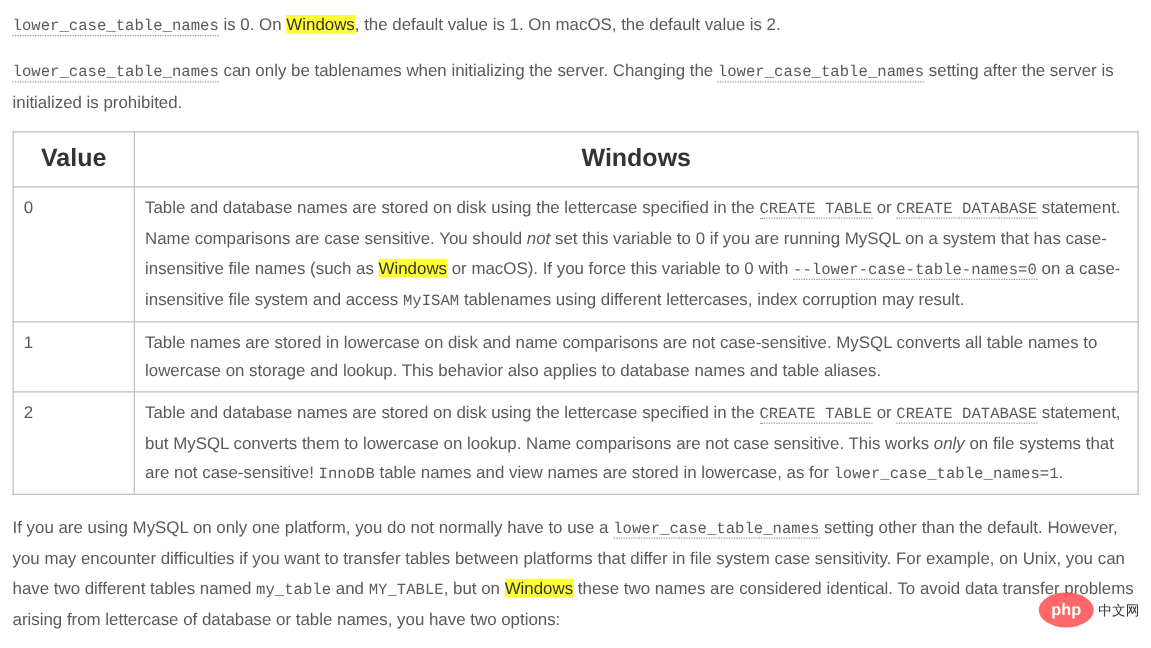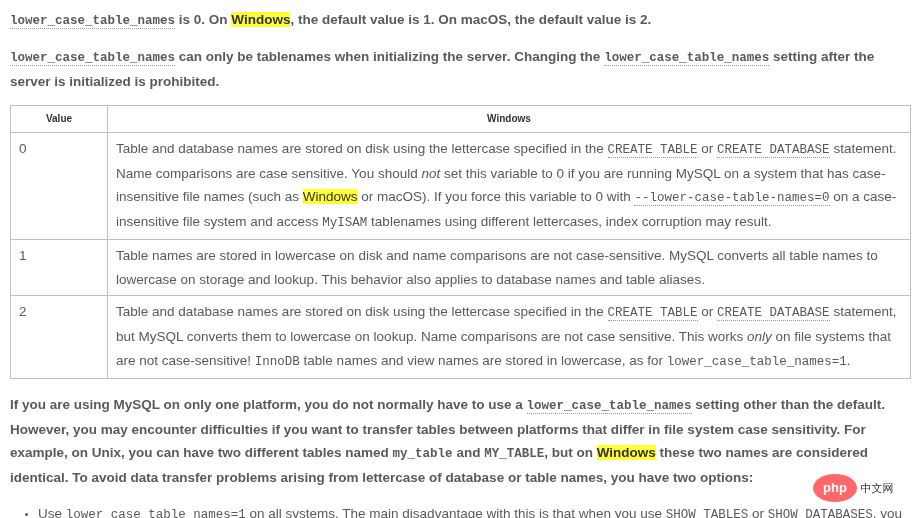--- a/index.html
+++ b/index.html
@@ -6,21 +6,21 @@
     font-family: -apple-system, BlinkMacSystemFont, "Segoe UI", Helvetica, Arial, sans-serif;
     font-size: 13.5px;
     line-height: 1.75;
     color: #5a5a5a;
     margin: 0;
     padding: 8px 10px 10px 10px;
     width: 921px;
     box-sizing: border-box;
     background: #fff;
   }
-  p { margin: 0 0 12px 0; font-weight: bold; }
+  p { margin: 0 0 12px 0; }
   code, .mono {
     font-family: "Courier New", Courier, monospace;
     font-size: 12.5px;
     color: #5a5a5a;
   }
   .ul { border-bottom: 1px dotted #999; }
   .hl { background: #ffff33; color: #333; }
   em { font-style: italic; text-align: center; }
   table {
     border-collapse: collapse;
@@ -30,29 +30,29 @@
   th, td {
     border: 1px solid #bfbfbf;
     padding: 4px 8px;
     text-align: left;
     vertical-align: top;
   }
   th {
     font-weight: 700;
     color: #333;
     text-align: center;
-    font-size: 10px;
+    font-size: 20px;
   }
   td.val { width: 80px; }
   ul { margin: 6px 0 0 0; padding-left: 28px; }
   li { margin-bottom: 12px; list-style-type: disc; }
   li::marker { font-size: 10px; }
   .logo {
     position: absolute;
-    right: 20px;
+    right: 2px;
     top: 470px;
     pointer-events: none;
   }
   .logo svg { display:block; }
 </style>
 </head>
 <body>
 
 <p>
   <code class="ul">lower_case_table_names</code><span> is 0. On </span><span class="hl">Windows</span><span>, the default value is 1. On macOS, the default value is 2.</span>

